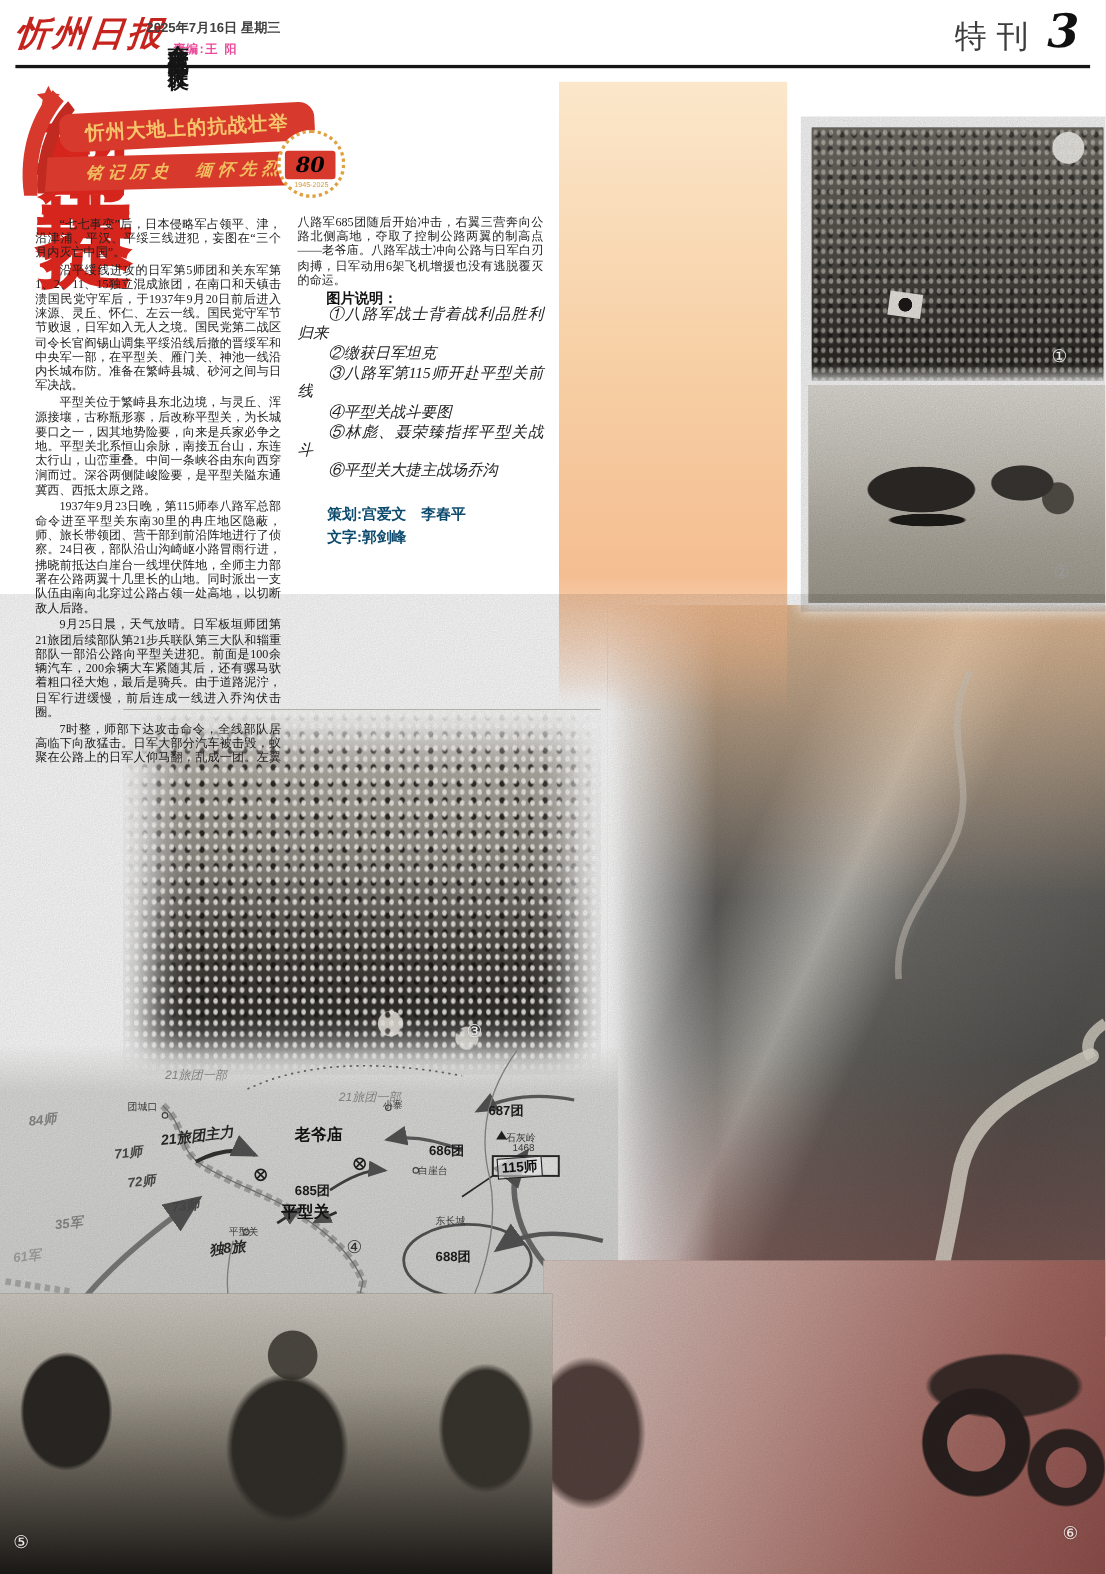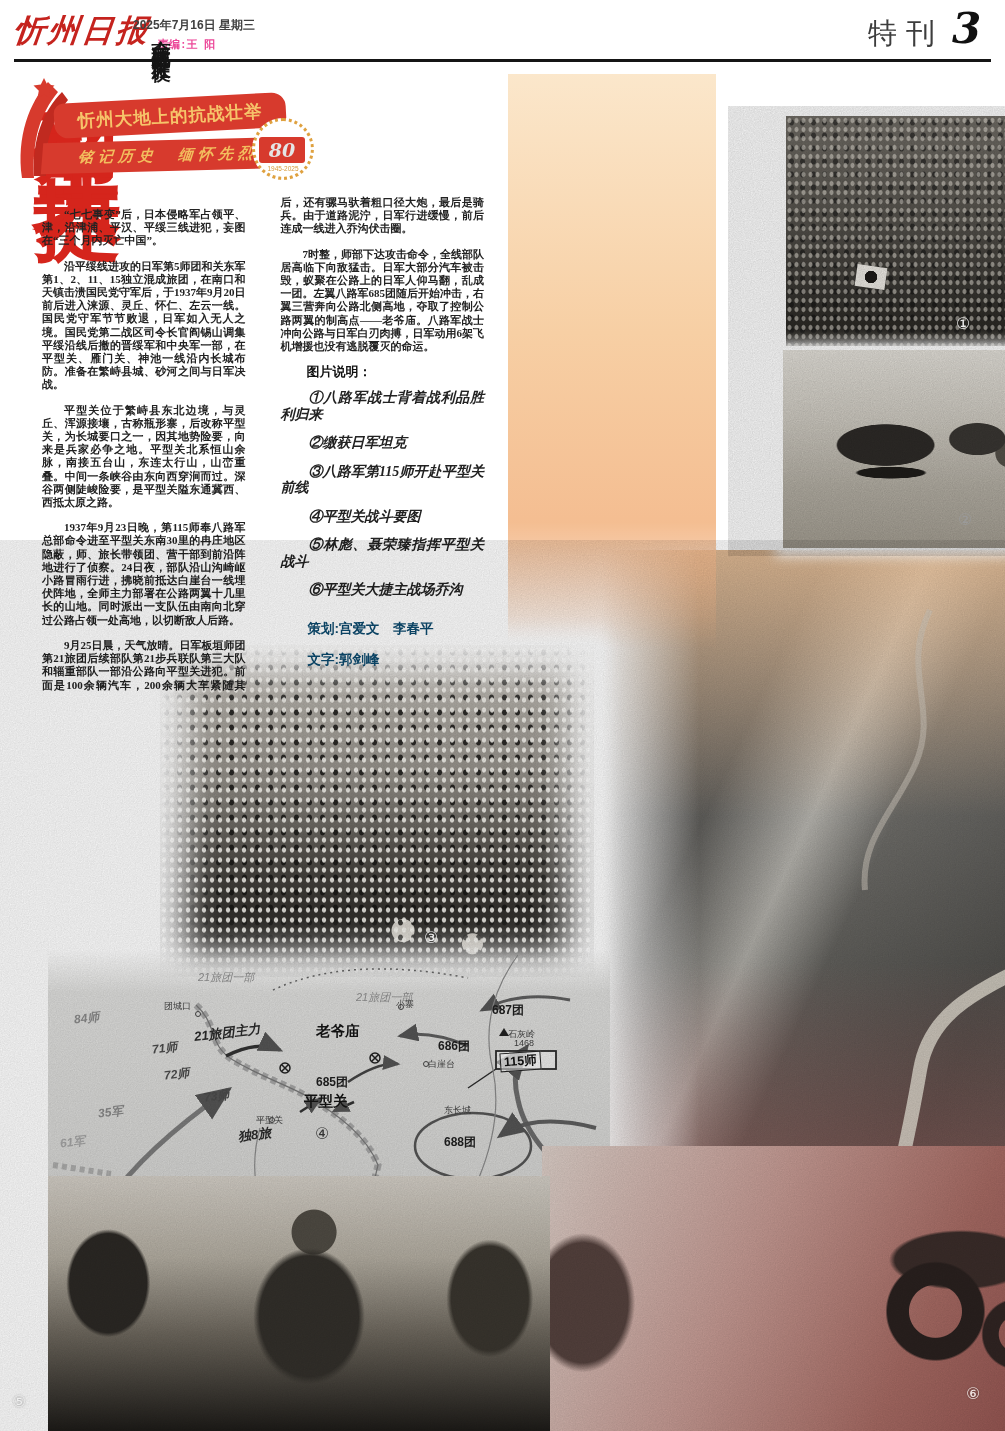--- a/index.html
+++ b/index.html
@@ -27,30 +27,30 @@
   .band1 span{color:#f6c46a;font-weight:bold;font-size:17.5px;letter-spacing:1px;
               font-family:"Liberation Sans",sans-serif;}
   .band2{position:absolute;left:28px;top:64px;width:252px;height:31px;background:#d73a2d;
          transform:rotate(-1.5deg) skewX(-6deg);display:flex;align-items:center;justify-content:center;}
   .band2 span{color:#f2bd5e;font-weight:bold;font-style:italic;font-size:15px;letter-spacing:5px;
               font-family:"Liberation Serif",serif;}
   .badge{position:absolute;left:238px;top:42px;width:62px;height:62px;border-radius:50%;
          background:#fff;border:3px dotted #dfa13f;box-sizing:border-box;z-index:2;}
   .badge-band{position:absolute;left:4px;top:16px;width:46px;height:26px;background:#d73a2d;border-radius:3px;
               display:flex;align-items:center;justify-content:center;}
-  .badge-band span{color:#e5e5e5;font-weight:bold;font-style:italic;font-size:19px;
+  .badge-band span{color:#000000;font-weight:bold;font-style:italic;font-size:19px;
                    font-family:"DejaVu Serif",serif;}
   .badge-years{position:absolute;left:0;top:44px;width:56px;text-align:center;font-size:6.5px;color:#d79a3a;
                font-family:"Liberation Sans",sans-serif;}
 
   
   .article{position:absolute;left:30px;top:196px;width:466px;height:502px;z-index:6;
            column-count:2;column-gap:11px;column-fill:auto;overflow:hidden;
            font-size:11px;line-height:13.2px;text-align:justify;color:#222;}
-  .article p{margin:12px;text-indent:2em;font-weight:bold;}
+  .article p{margin:2px;text-indent:2em;}
   .cap-head{margin:16px 0 6px 2.5em;font-size:13px;font-weight:bold;font-family:"Liberation Sans",sans-serif;
             text-indent:0;color:#111;}
   .cap-item{margin:0 0 0 3.5em;font-size:14px;line-height:16.5px;font-style:italic;text-indent:0;color:#222;}
   .credit{margin:0 0 0 2.5em;font-size:13.5px;line-height:19.5px;font-weight:bold;text-indent:0;
           font-family:"Liberation Sans",sans-serif;color:#0c4a6e;}
   .credit.first{margin-top:20px;}
 
   
   .panel{position:absolute;left:508px;top:74px;width:208px;height:575px;z-index:2;
          background:linear-gradient(180deg,#fbe7cb 0%,#f7cfa4 45%,#f2b285 100%);
@@ -58,21 +58,21 @@
          mask-image:linear-gradient(180deg,#000 78%,transparent 100%);}
   .kicker{position:absolute;left:148px;top:26px;height:310px;writing-mode:vertical-rl;text-orientation:upright;
           font-size:19px;font-weight:600;letter-spacing:2.5px;color:#151515;z-index:3;}
   .bigtitle{position:absolute;left:20px;top:44px;height:530px;writing-mode:vertical-rl;text-orientation:upright;
             font-size:88px;font-weight:bold;letter-spacing:15px;color:#d5251c;z-index:3;
             font-family:"DejaVu Serif",serif;
             text-shadow:-3px 0 0 #fff,3px 0 0 #fff,0 -3px 0 #fff,0 3px 0 #fff,
                         -2px -2px 0 #fff,2px 2px 0 #fff,-2px 2px 0 #fff,2px -2px 0 #fff;}
 
   
-  .photo{position:absolute;margin-left:48px;}
+  .photo{position:absolute;}
   #photo1{left:738px;top:116px;width:265px;height:230px;z-index:2;
     background-color:#4c4a46;
     background-image:
       radial-gradient(circle at 88% 8%, rgba(245,243,238,.95) 0 14px, transparent 15px),
       radial-gradient(rgba(232,227,217,.55) 0 1.5px, transparent 2.5px),
       radial-gradient(rgba(15,15,15,.55) 0 2px, transparent 3px),
       linear-gradient(180deg,#716d66 0%,#55524c 45%,#34322e 80%,#26241f 100%);
     background-size:auto,7px 9px,11px 13px,auto;
     box-shadow:0 0 12px 8px #fff;}
   .jflag{position:absolute;left:70px;top:150px;width:30px;height:22px;transform:rotate(8deg);

